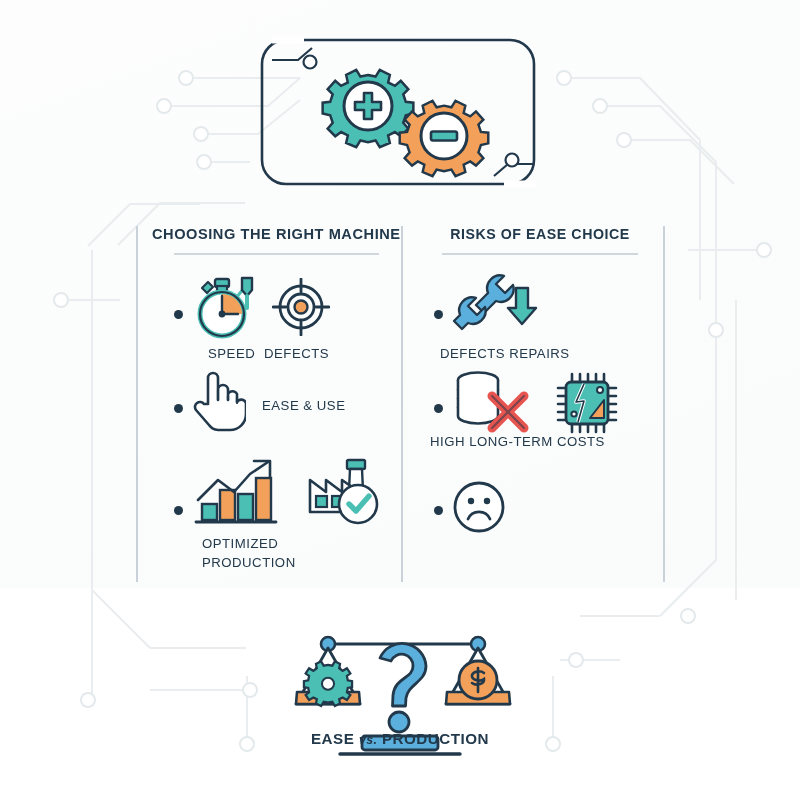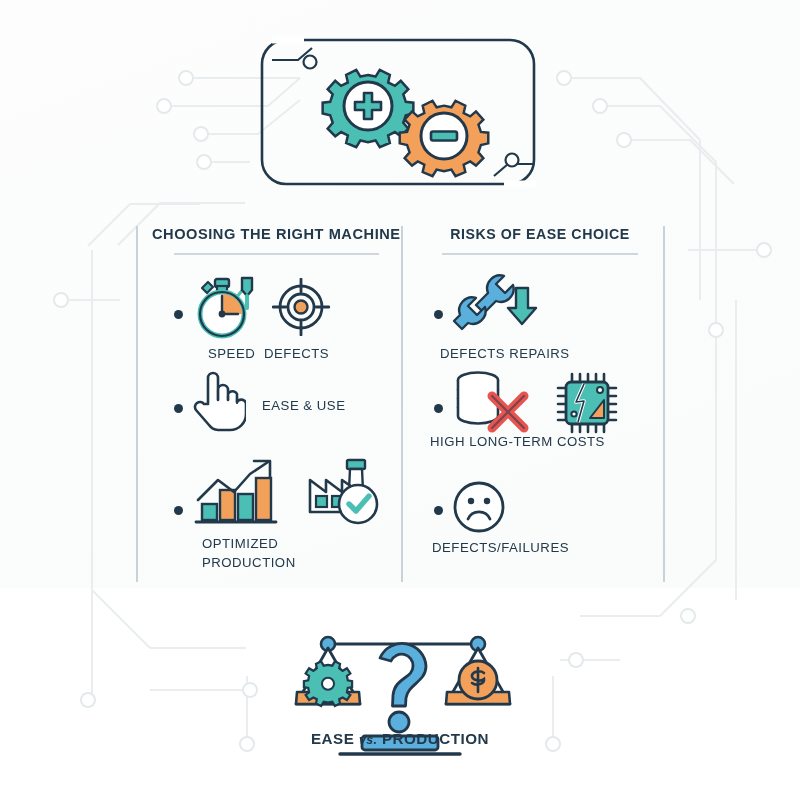--- a/index.html
+++ b/index.html
@@ -302,21 +302,20 @@
       </svg>
       <div class="item-label" style="left:12px; top:206px;text-align:right;">HIGH LONG-TERM COSTS</div>
 
       <div class="bullet-dot" style="left:16px; top:280px;"></div>
       <svg class="icon-abs" style="left:32px; top:252px; width:58px; height:58px;" viewBox="0 0 58 58" fill="none">
         <circle cx="29" cy="29" r="24" fill="#ffffff" stroke="#22394b" stroke-width="2.8"></circle>
         <circle cx="21" cy="23" r="3.2" fill="#22394b"></circle>
         <circle cx="37" cy="23" r="3.2" fill="#22394b"></circle>
         <path d="M18 41 a12 12 0 0 1 22 0" stroke="#22394b" stroke-width="2.8" fill="none" stroke-linecap="round"></path>
       </svg>
-      <div class="item-label" style="left:14px; top:312px;">DEFECTS/FAILURES</div>
     </div>
   </div>
 
   <svg id="footer-block" viewBox="0 0 230 160" fill="none">
 
     <path d="M40 26 H190" stroke="#22394b" stroke-width="3.2" stroke-linecap="round"></path>
 
     <circle cx="40" cy="26" r="7" fill="#5bafdd" stroke="#22394b" stroke-width="2.6"></circle>
     <circle cx="190" cy="26" r="7" fill="#5bafdd" stroke="#22394b" stroke-width="2.6"></circle>
 

